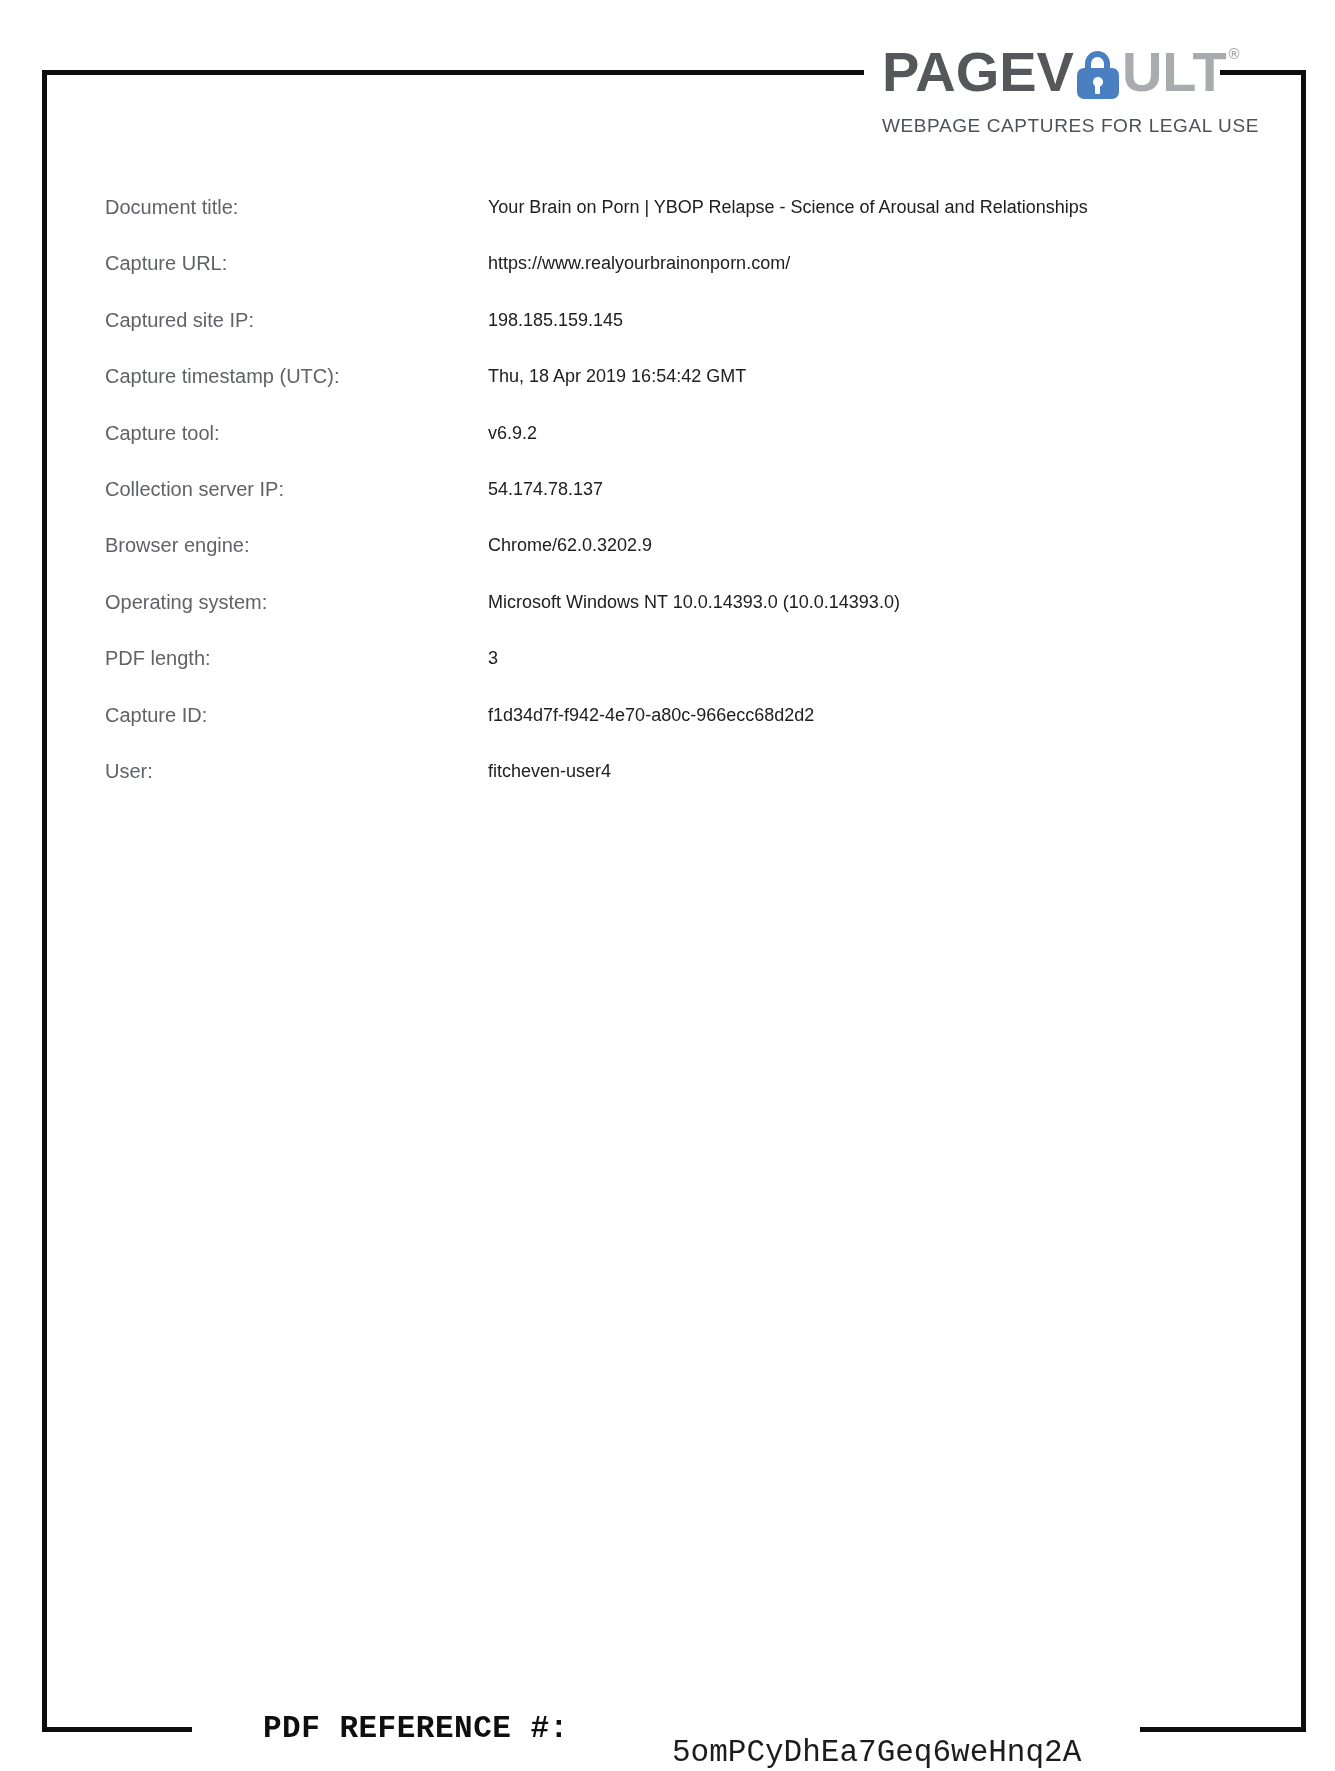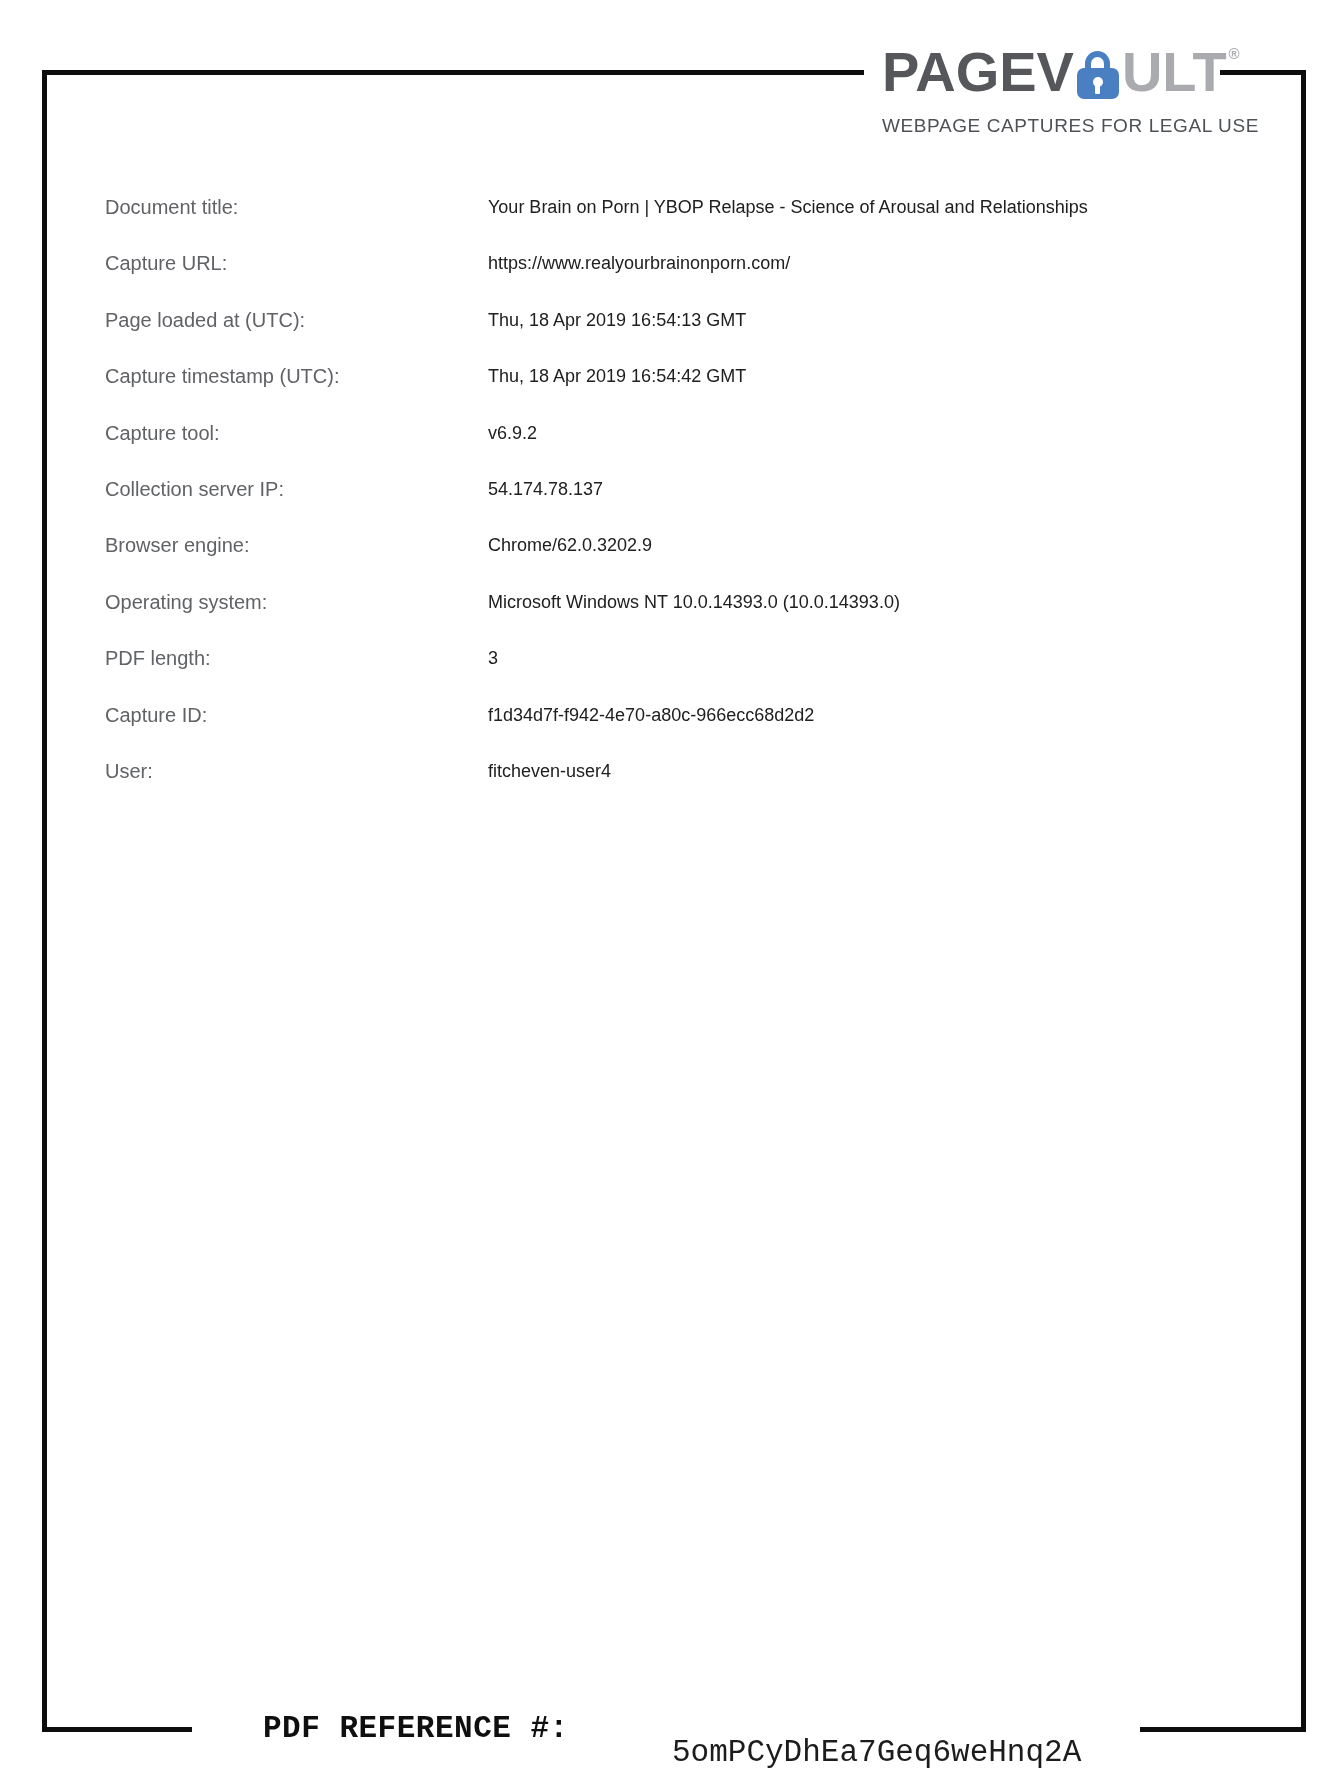--- a/index.html
+++ b/index.html
@@ -122,25 +122,25 @@
     <div class="meta-row">
       <span class="meta-label">Document title:</span>
       <span class="meta-value">Your Brain on Porn | YBOP Relapse - Science of Arousal and Relationships</span>
     </div>
 
     <div class="meta-row">
       <span class="meta-label">Capture URL:</span>
       <span class="meta-value">https://www.realyourbrainonporn.com/</span>
     </div>
 
+    <div class="meta-row">
+      <span class="meta-label">Captured site IP:</span>
+      <span class="meta-value">198.185.159.145</span>
+    </div>
 
-    <div class="meta-row">
-      <span class="meta-label">Page loaded at (UTC):</span>
-      <span class="meta-value">Thu, 18 Apr 2019 16:54:13 GMT</span>
-    </div>
 
     <div class="meta-row">
       <span class="meta-label">Capture timestamp (UTC):</span>
       <span class="meta-value">Thu, 18 Apr 2019 16:54:42 GMT</span>
     </div>
 
     <div class="meta-row">
       <span class="meta-label">Capture tool:</span>
       <span class="meta-value">v6.9.2</span>
     </div>

